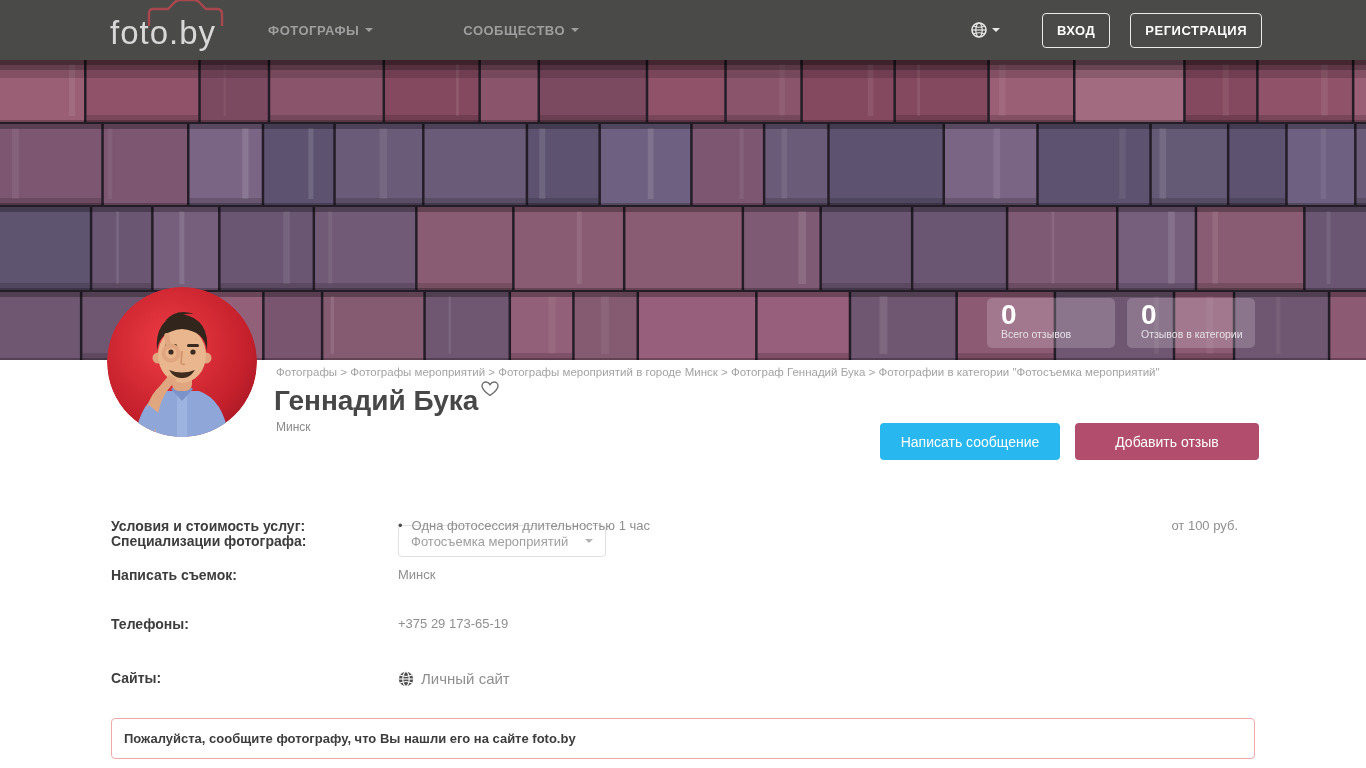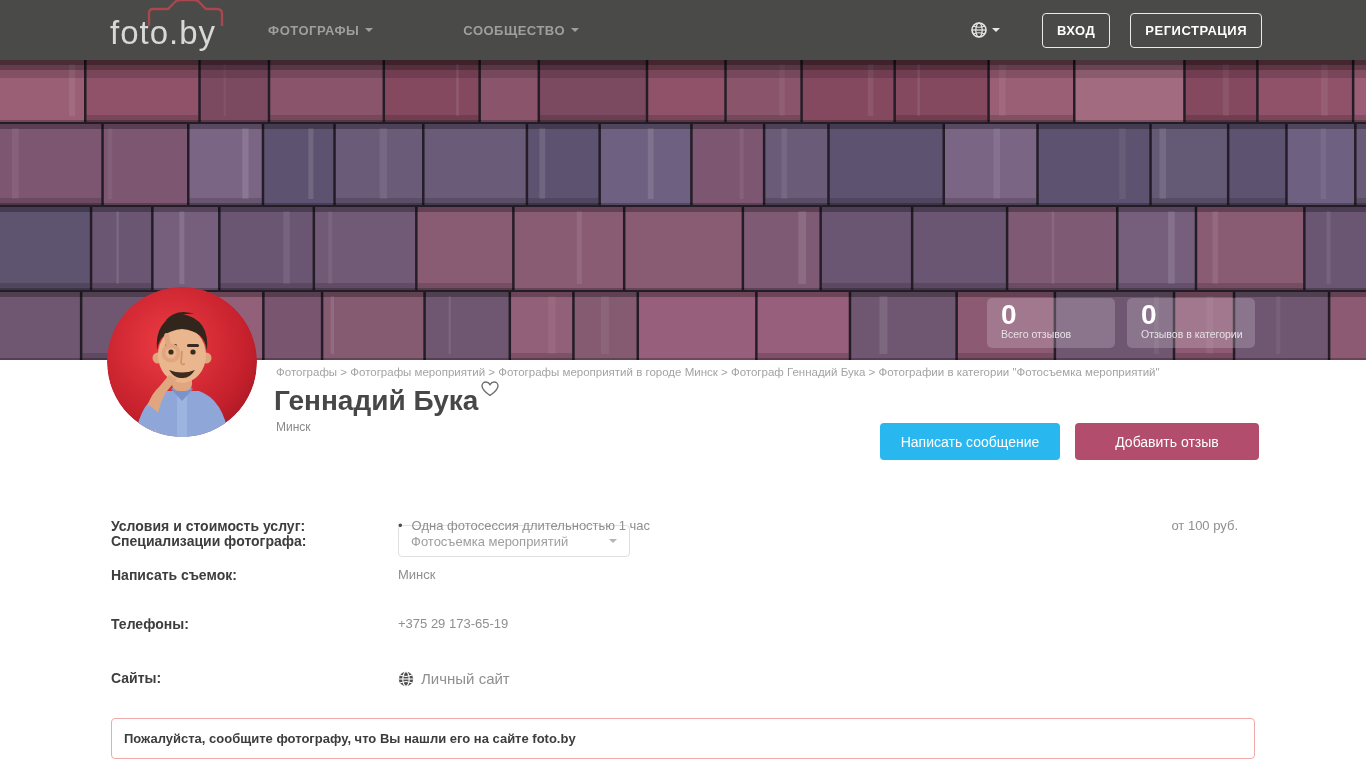--- a/index.html
+++ b/index.html
@@ -48,21 +48,21 @@
   .btn-msg { width:180px; height:37px; border:none; border-radius:4px; color:#fff;
              font-size:14px; cursor:pointer; font-family:inherit; }
   .btn-review { width:184px; height:37px; border:none; border-radius:4px; color:#fff;
                 font-size:14px; cursor:pointer; font-family:inherit; }
 
   
   .row { position:absolute; left:111px; width:1144px; display:flex; }
   .row-label { width:287px; font-size:14px; font-weight:bold; color:#3d3d3d; flex:none; }
   .row-value { font-size:13px; color:#8f8f8f; }
   .row-spec { top:480px; align-items:center; height:32px;margin-top:45px; }
-  .select { width:232px; height:32px; border:1px solid #e0e0e0; border-radius:4px;
+  .select { width:208px; height:32px; border:1px solid #e0e0e0; border-radius:4px;
             background:#fff; display:flex; align-items:center; padding:0 12px;
             font-size:13px; color:#9e9e9e; cursor:pointer; justify-content:space-between; }
   .select .caret-down { border-top-color:#b4b4b4; }
   .row-services { top:518px; }
   .service-item { display:flex; align-items:baseline; gap:9px; font-size:13px; color:#8f8f8f; }
   .service-item::before { content:"•"; color:#4d4d4d; font-size:13px; }
   .service-price { position:absolute; right:17px; top:0; font-size:13px; color:#8f8f8f; }
   .row-geo { top:567px; }
   .row-phones { top:616px; }
   .row-sites { top:670px; }

